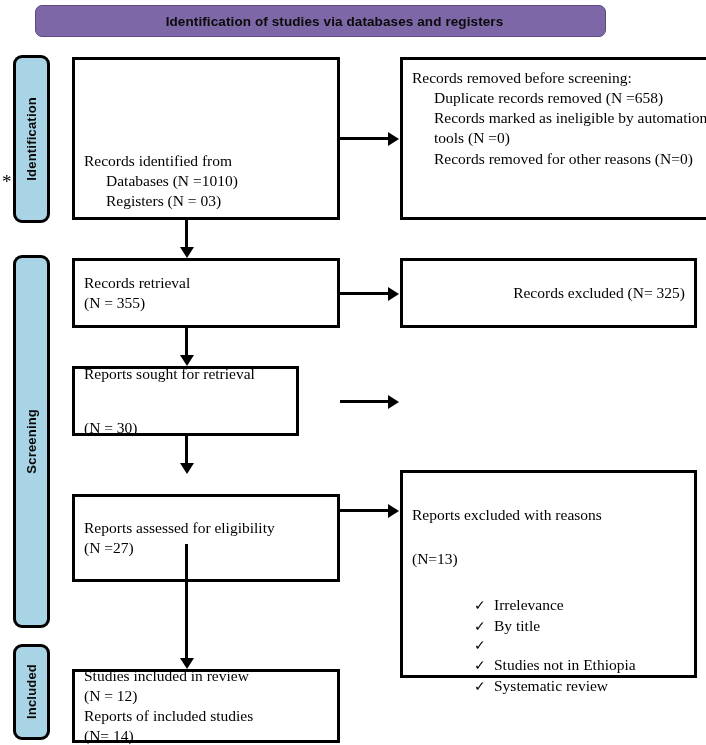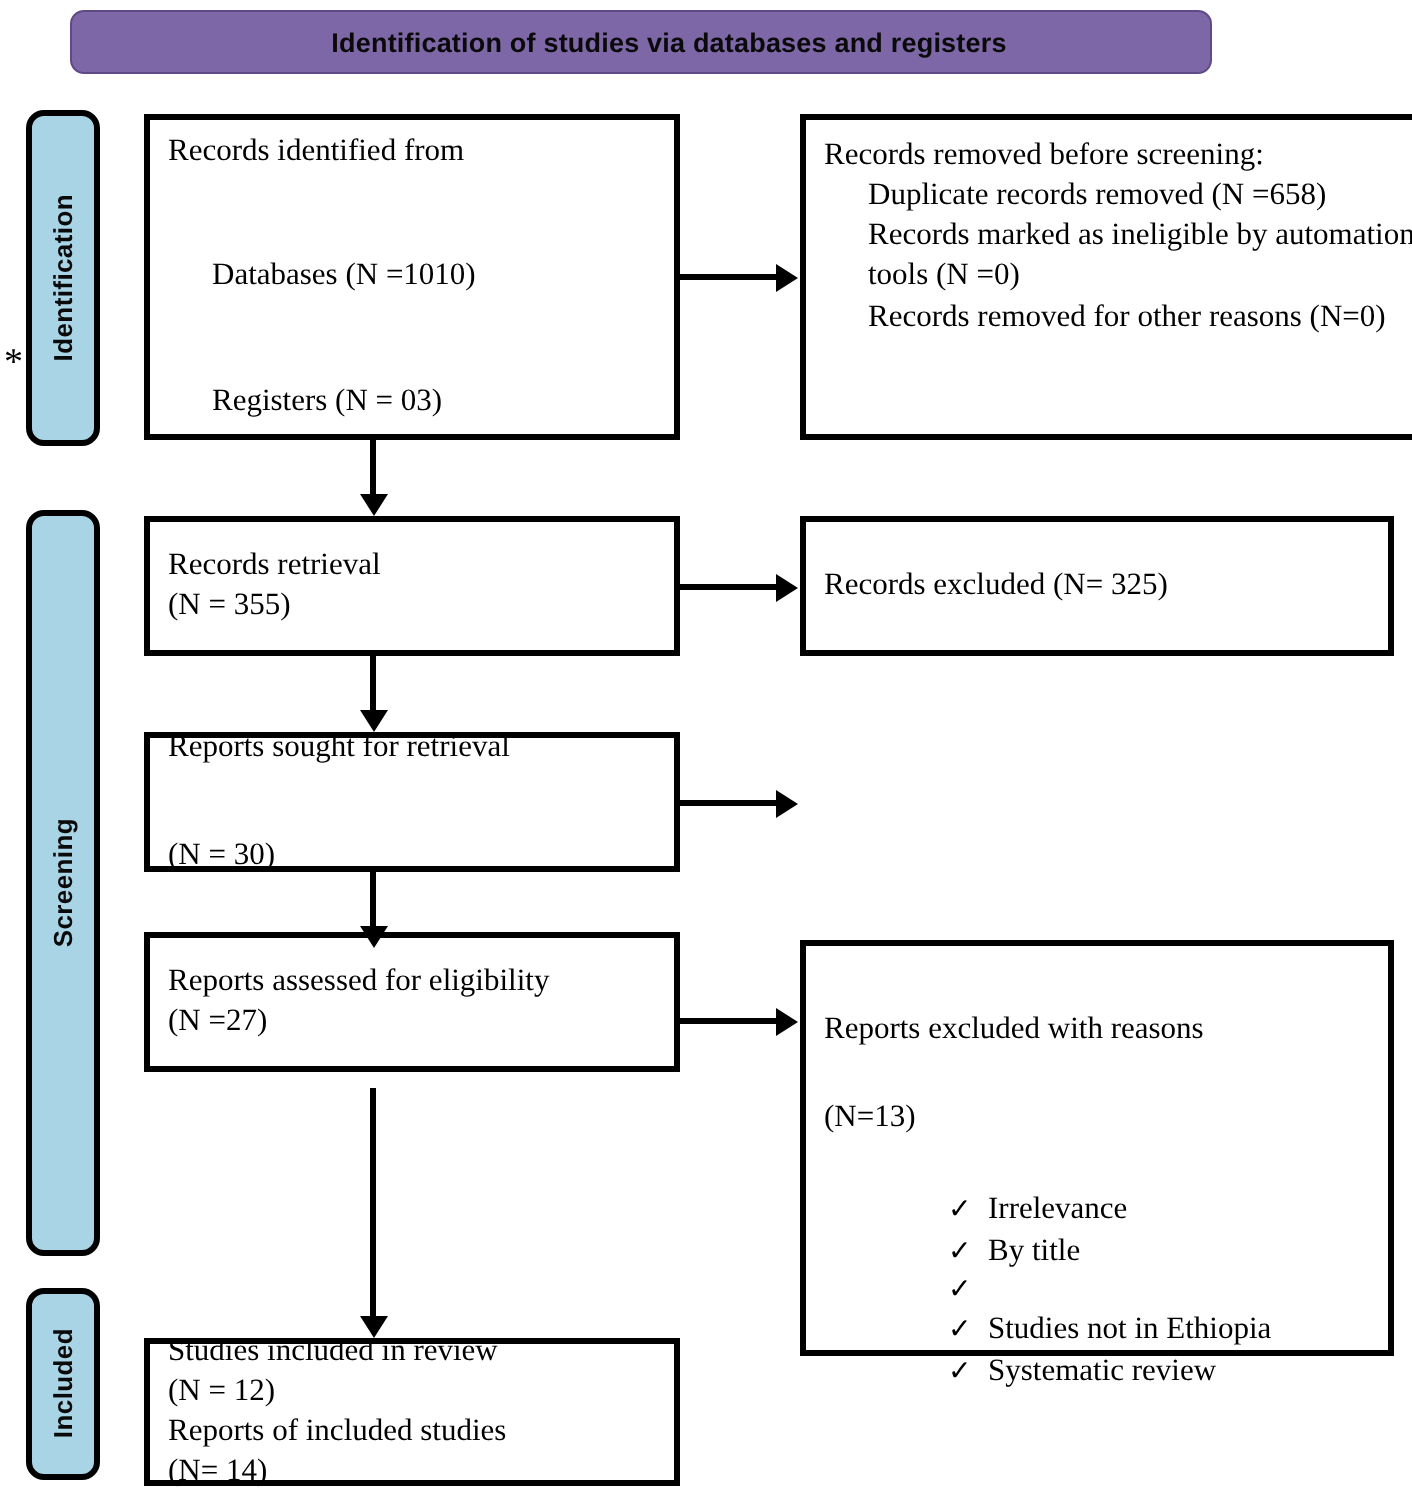--- a/index.html
+++ b/index.html
@@ -95,30 +95,30 @@
     line-height: 1.30;
     color: #000000;
     white-space: pre-wrap;
   }
   .indent-1 { padding-left: 22px; }
 
   #box-identified     { left: 72px;  top: 57px;  width: 268px; height: 163px; }
   #box-removed        { left: 400px; top: 57px;  width: 320px; height: 163px; }
   #box-screened       { left: 72px;  top: 258px; width: 268px; height: 70px;  }
   #box-excluded       { left: 400px; top: 258px; width: 297px; height: 70px;  }
-  #box-sought         { left: 72px;  top: 366px; width: 268px; height: 70px; gap: 33px;  }
+  #box-sought         { left: 72px;  top: 366px; width: 227px; height: 70px; gap: 33px;  }
   #box-notretrieved   { left: 400px; top: 366px; width: 297px; height: 70px;  }
-  #box-eligibility    { left: 72px;  top: 466px; width: 268px; height: 70px;  }
+  #box-eligibility    { left: 72px;  top: 494px; width: 268px; height: 88px;  }
   #box-excl-reasons   { left: 400px; top: 470px; width: 297px; height: 208px; gap: 24px; }
   #box-included       { left: 72px;  top: 669px; width: 268px; height: 74px;  }
 
   #box-excl-reasons { justify-content: flex-start; padding-top: 32px; }
   #box-removed      { justify-content: flex-start; padding-top: 8px; }
-  #box-identified   { justify-content: space-between; }
-  #box-excluded, #box-notretrieved { justify-content: center; }
+  #box-identified   { justify-content: flex-end; }
+  #box-excluded, #box-notretrieved { justify-content: center; text-align: right; }
 
   
   .reason-list {
     margin: 2px 0 0 0;
     padding: 0;
     list-style: none;
   }
   .reason-item {
     display: flex;
     align-items: baseline;

